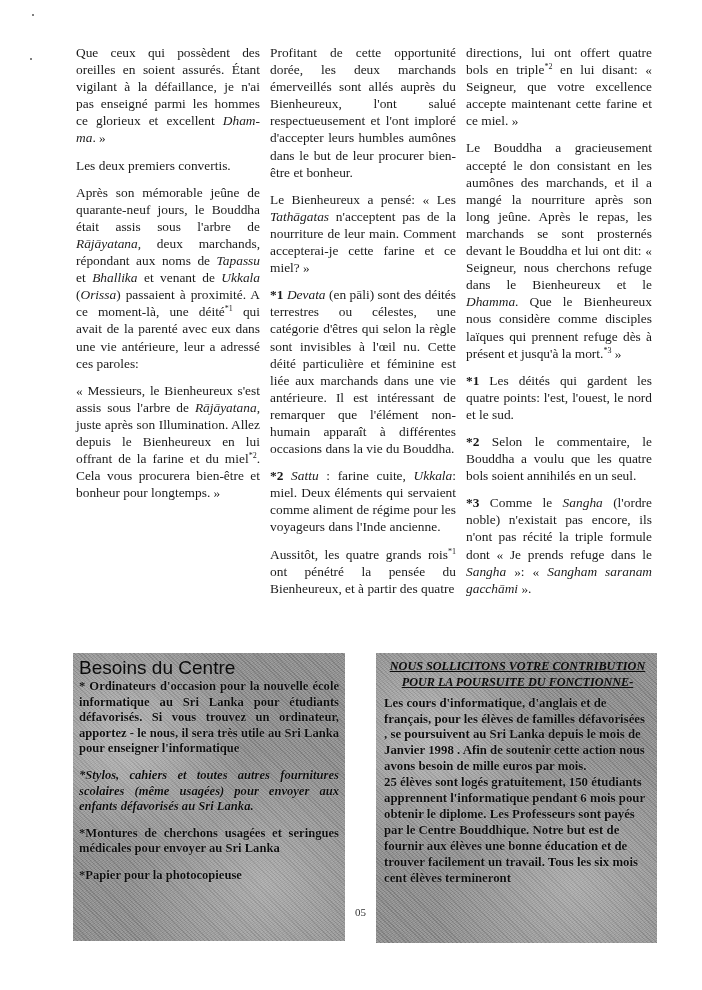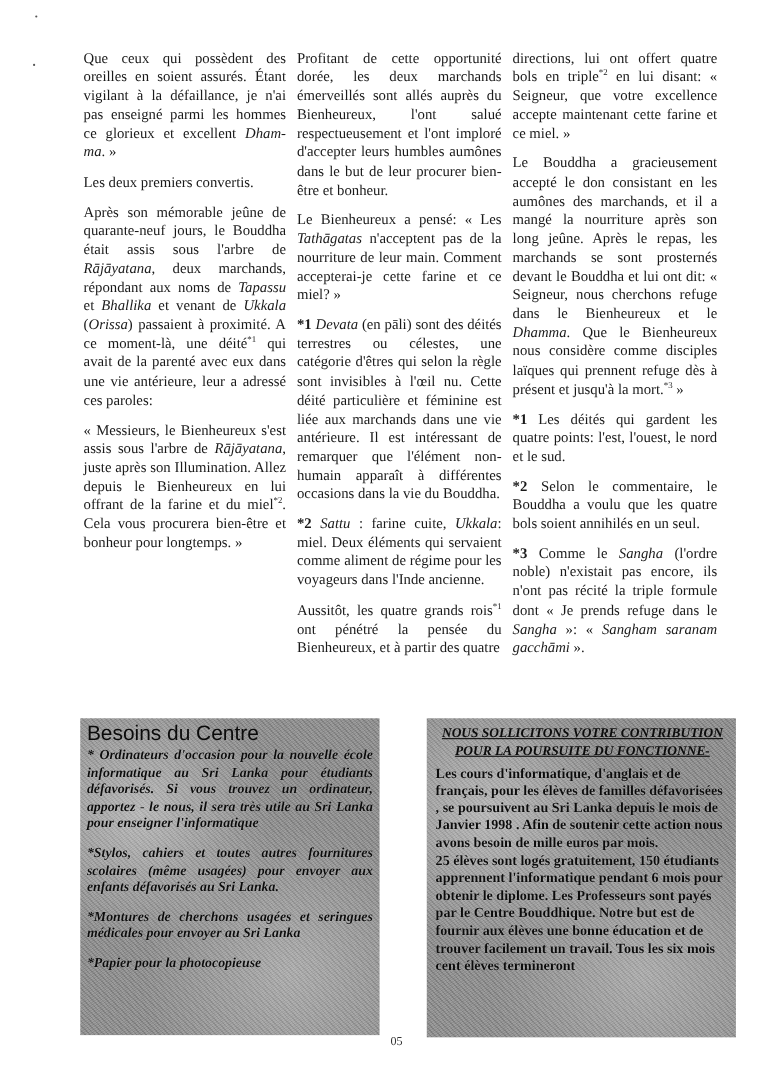--- a/index.html
+++ b/index.html
@@ -15,31 +15,31 @@
   sup { font-size: 8px; line-height: 0; vertical-align: super; }
   .box { position: absolute; top: 653px;
          background-color: #8f8f8f;
          background-image:
            radial-gradient(circle at 20% 30%, rgba(255,255,255,0.35) 0, rgba(255,255,255,0) 40%),
            radial-gradient(circle at 70% 80%, rgba(255,255,255,0.25) 0, rgba(255,255,255,0) 45%),
            repeating-linear-gradient(45deg, rgba(0,0,0,0.08) 0 1px, rgba(255,255,255,0.08) 1px 3px),
            repeating-linear-gradient(-30deg, rgba(0,0,0,0.07) 0 1px, rgba(255,255,255,0.05) 1px 2px);
          color: #0c0c0c; }
   #box-left { left: 73px; width: 272px; height: 288px; padding: 4px 6px 0 6px; box-sizing: border-box; }
-  #box-right { left: 376px; width: 281px; height: 290px; padding: 6px 6px 0 8px; box-sizing: border-box; margin-left: 12px; }
+  #box-right { left: 376px; width: 281px; height: 290px; padding: 6px 6px 0 8px; box-sizing: border-box; }
   .box-title { font-family: "Liberation Sans", "DejaVu Sans", sans-serif; font-weight: normal;
                font-size: 19px; line-height: 22px; color: #0a0a0a; }
   .box-item { font-weight: bold; font-size: 12.6px; line-height: 15.6px; text-align: justify; margin: 0 0 11px 0;
-              text-shadow: 0 0 1px rgba(255,255,255,0.6); font-style: italic; }
+              text-shadow: 0 0 1px rgba(255,255,255,0.6); }
   .box-item.it { font-style: italic; }
   .appeal-head { font-weight: bold; font-style: italic; text-decoration: underline; text-align: center;
                  font-size: 12.2px; line-height: 15.8px; margin-bottom: 5px; }
   .appeal-body { font-weight: bold; font-size: 12.8px; line-height: 15.9px; text-shadow: 0 0 1px rgba(255,255,255,0.6); }
   .appeal-body p { margin: 0; }
-  #page-number { position: absolute; left: 355px; top: 941px; font-size: 11px; color: #333; }
+  #page-number { position: absolute; left: 355px; top: 906px; font-size: 11px; color: #333; }
 </style>
 </head>
 <body>
 
 <span class="dot" style="left:32px;top:14px;"></span>
 <span class="dot" style="left:30px;top:58px;"></span>
 
 <div class="col" id="col1">
     <p><span>Que ceux qui possèdent des oreilles en soient assurés. Étant vigilant à la défaillance, je n'ai pas enseigné parmi les hommes ce glorieux et excellent </span><em>Dham-ma</em><span>. »</span></p>
     <p><span>Les deux premiers convertis.</span></p>

